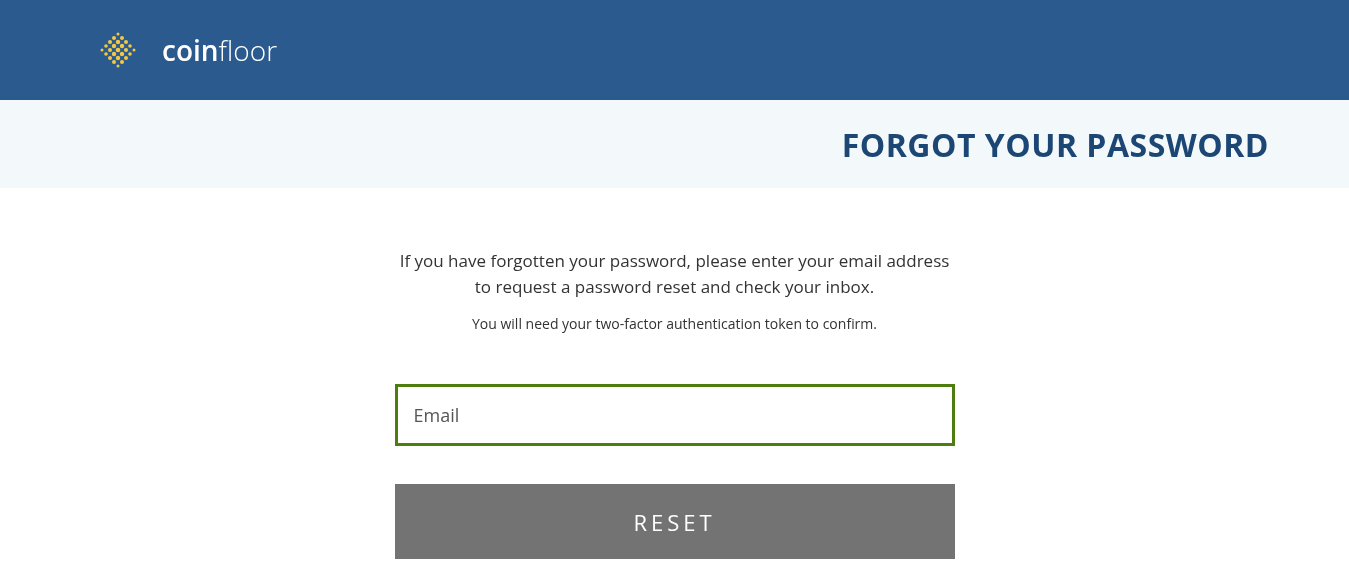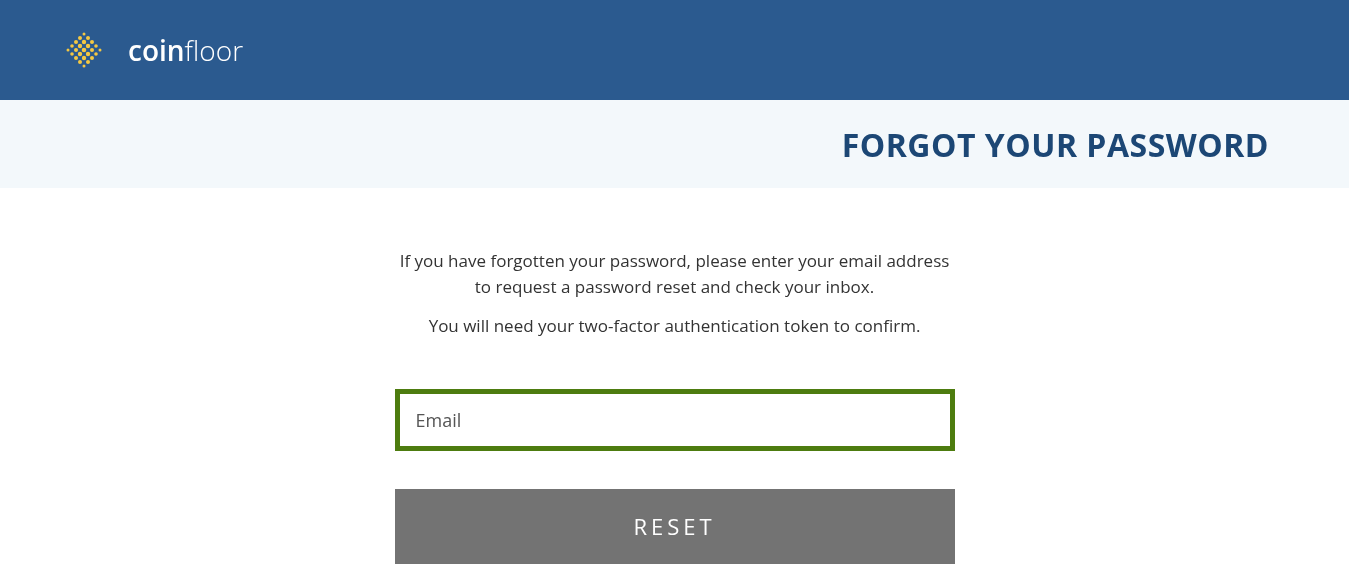--- a/index.html
+++ b/index.html
@@ -10,21 +10,21 @@
     body {
       font-family: 'Segoe UI', 'Open Sans', Arial, sans-serif;
       background: #ffffff;
     }
     .header {
       background: #2b5a8f;
       height: 100px;
       display: flex;
       align-items: center;
       justify-content: space-between;
-      padding: 0 56px;
+      padding: 0 90px;
     }
     .logo-container {
       display: flex;
       align-items: center;
       gap: 12px;
     }
     .logo-icon {
       width: 60px;
       height: 50px;
     }
@@ -68,32 +68,32 @@
       padding: 0 20px;
     }
     .description {
       color: #333333;
       font-size: 17px;
       line-height: 1.5;
       margin-bottom: 14px;
     }
     .description2 {
       color: #333333;
-      font-size: 17px;
+      font-size: 14px;
       line-height: 1.5;
       margin-bottom: 50px;
     }
     .form-container {
       max-width: 570px;
       margin: 0 auto;
     }
     .email-input {
       width: 100%;
       height: 62px;
-      border: 5px solid #4d7c0f;
+      border: 3px solid #4d7c0f;
       padding: 0 16px;
       font-size: 18px;
       color: #555;
       font-family: inherit;
       outline: none;
       margin-bottom: 38px;
       text-align: left;
     }
     .email-input::placeholder {
       color: #555;

